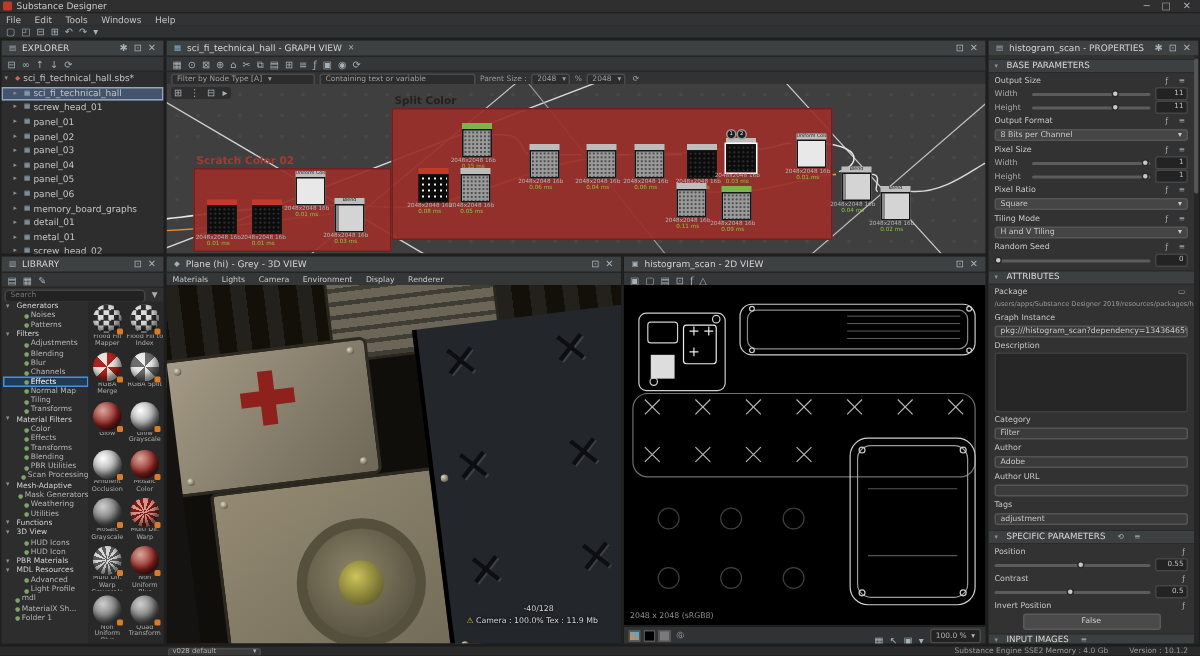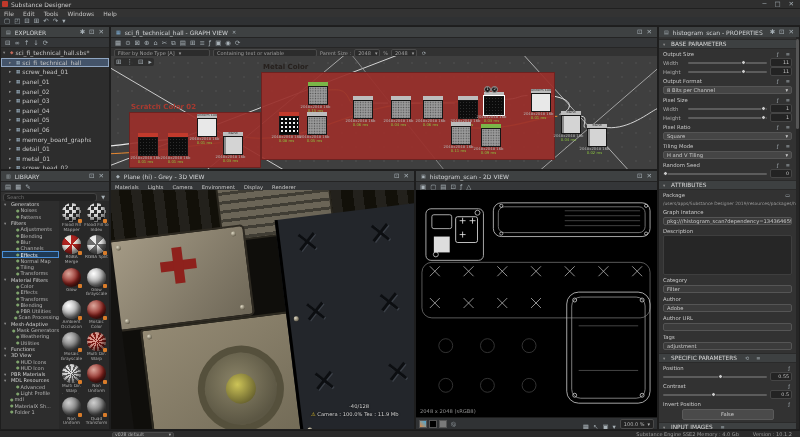--- a/index.html
+++ b/index.html
@@ -544,21 +544,21 @@
           <path d="M332,50 L345,50" stroke="#e8e8e8" stroke-width="1" fill="none"></path>
           <path d="M360,76 C400,80 430,64 448,64" stroke="#ef8b30" stroke-width="1.2" fill="none"></path>
           <path d="M440,42 C470,46 460,60 450,62" stroke="#e8e8e8" stroke-width="1" fill="none"></path>
           <path d="M472,64 C480,64 472,76 476,76" stroke="#e8e8e8" stroke-width="0.9" fill="none"></path>
           <path d="M498,76 C520,78 540,60 548,56" stroke="#d8d8d8" stroke-width="1" fill="none"></path>
         </svg>
       <div id="gnodes" style="position:absolute;left:0;top:0;width:100%;height:100%;">
           <div class="ggroup" style="left: 18px; top: 56px; width: 130px; height: 54px;"></div>
           <div class="ggroup-label" style="left: 20px; top: 47px; color: rgb(168, 58, 48);">Scratch Color 02</div>
           <div class="ggroup" style="left: 150px; top: 16px; width: 292px; height: 86px;"></div>
-          <div class="ggroup-label" style="left: 152px; top: 7px; color: rgb(38, 32, 29);">Metal Color</div>
+          <div class="ggroup-label" style="left: 152px; top: 7px; color: rgb(38, 32, 29);">Split Color</div>
           <div class="gnode" style="left: 27px; top: 77px;">
             <div class="gn-h red"></div>
             <div class="gn-t nv-dark"></div>
             <div class="gn-cap">2048x2048 16b</div>
             <div class="gn-cap gn-time">0.01 ms</div>
           </div>
           <div class="gnode" style="left: 57px; top: 77px;">
             <div class="gn-h red"></div>
             <div class="gn-t nv-dark"></div>
             <div class="gn-cap">2048x2048 16b</div>

